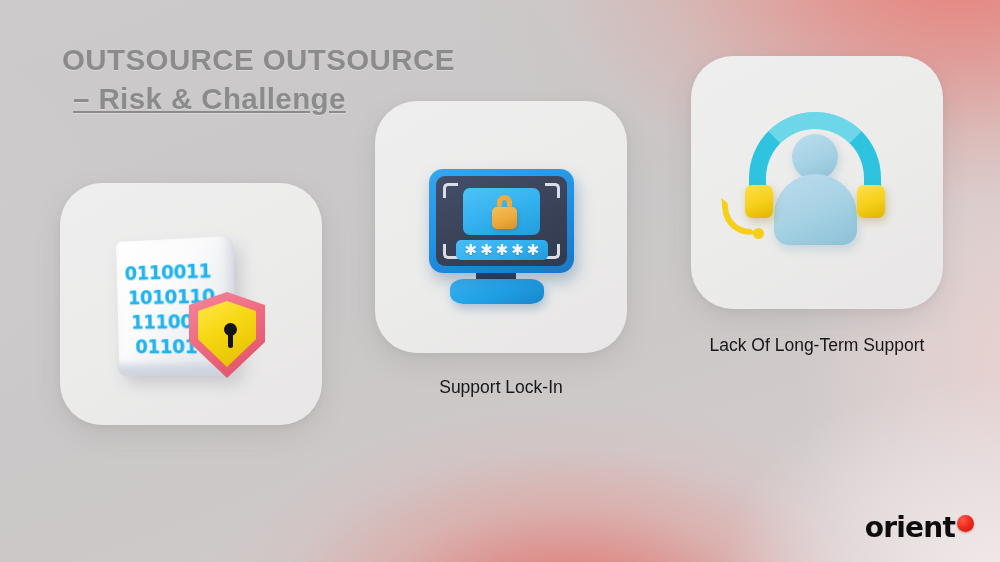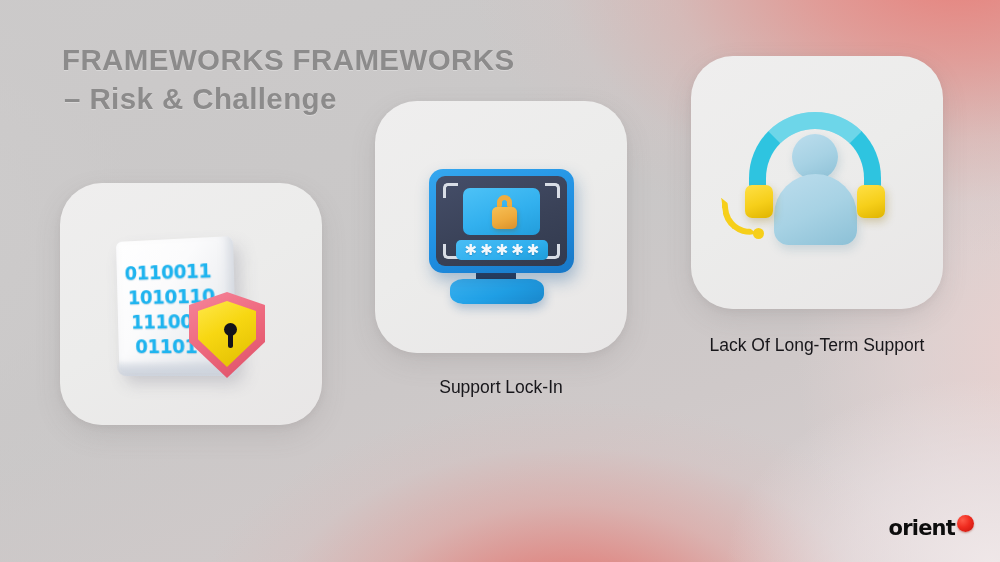--- a/index.html
+++ b/index.html
@@ -69,21 +69,21 @@
   }
   .title-line {
     font-size: 29.5px;
     font-weight: bold;
     color: #8c8b8b;
     letter-spacing: 0.4px;
     line-height: 1.33;
     white-space: nowrap;
     text-shadow: 0 1px 0 rgba(255,255,255,0.28);
   }
-  #title-line-2 { margin-left: 2px; }
+  #title-line-2 { margin-left: 11px; text-decoration: underline; }
 
   
   .card {
     position: absolute;
     background: linear-gradient(150deg, #efeeee 0%, #ececeb 48%, #e8e6e6 100%);
     border-radius: 42px;
     box-shadow: 0 10px 26px rgba(120,110,112,0.16),
                 0 2px 6px rgba(120,110,112,0.10);
     z-index: 4;
   }
@@ -383,21 +383,21 @@
   #logo {
     position: absolute;
     right: 26px;
     bottom: 20px;
     display: flex;
     align-items: center;
     z-index: 8;
   }
   #logo-text {
     font-family: "DejaVu Sans", sans-serif;
-    font-size: 21px;
+    font-size: 28px;
     font-weight: bold;
     color: #0d0d0d;
     letter-spacing: -0.8px;
     line-height: 1;
   }
   #logo-dot {
     width: 17px;
     height: 17px;
     border-radius: 50%;
     background: radial-gradient(circle at 33% 30%, #ff5a48 0%, #ef2b1f 45%, #c3120b 100%);
@@ -412,21 +412,21 @@
 <div id="slide">
 
   <div class="bg-layer" id="bg-base"></div>
   <div class="bg-layer" id="bg-bloom-left"></div>
   <div class="bg-layer" id="bg-bloom-rightmid"></div>
   <div class="bg-layer" id="bg-bloom-topright"></div>
   <div class="bg-layer" id="bg-bloom-bottom"></div>
   <div class="bg-layer" id="bg-bloom-bottomright"></div>
 
   <div id="title-block">
-    <div class="title-line" id="title-line-1">FRAMEWORKS FRAMEWORKS</div>
+    <div class="title-line" id="title-line-1">OUTSOURCE OUTSOURCE</div>
     <div class="title-line" id="title-line-2">– Risk &amp; Challenge</div>
   </div>
 
   <div class="card" id="card-security">
     <div class="card-art">
       <div class="doc-paper"></div>
       <div class="binary-lines">
         <div class="bin-row">0110011</div>
         <div class="bin-row">1010110</div>
         <div class="bin-row">11100</div>

